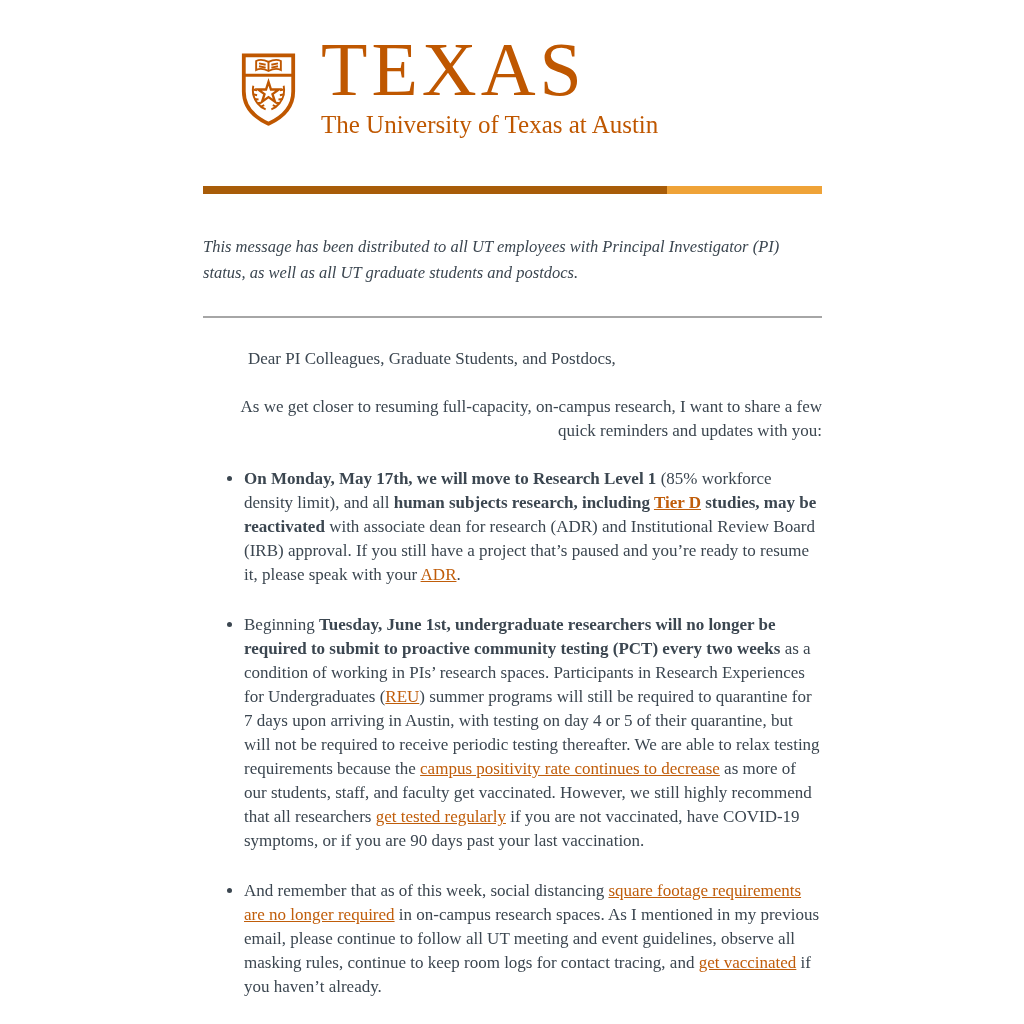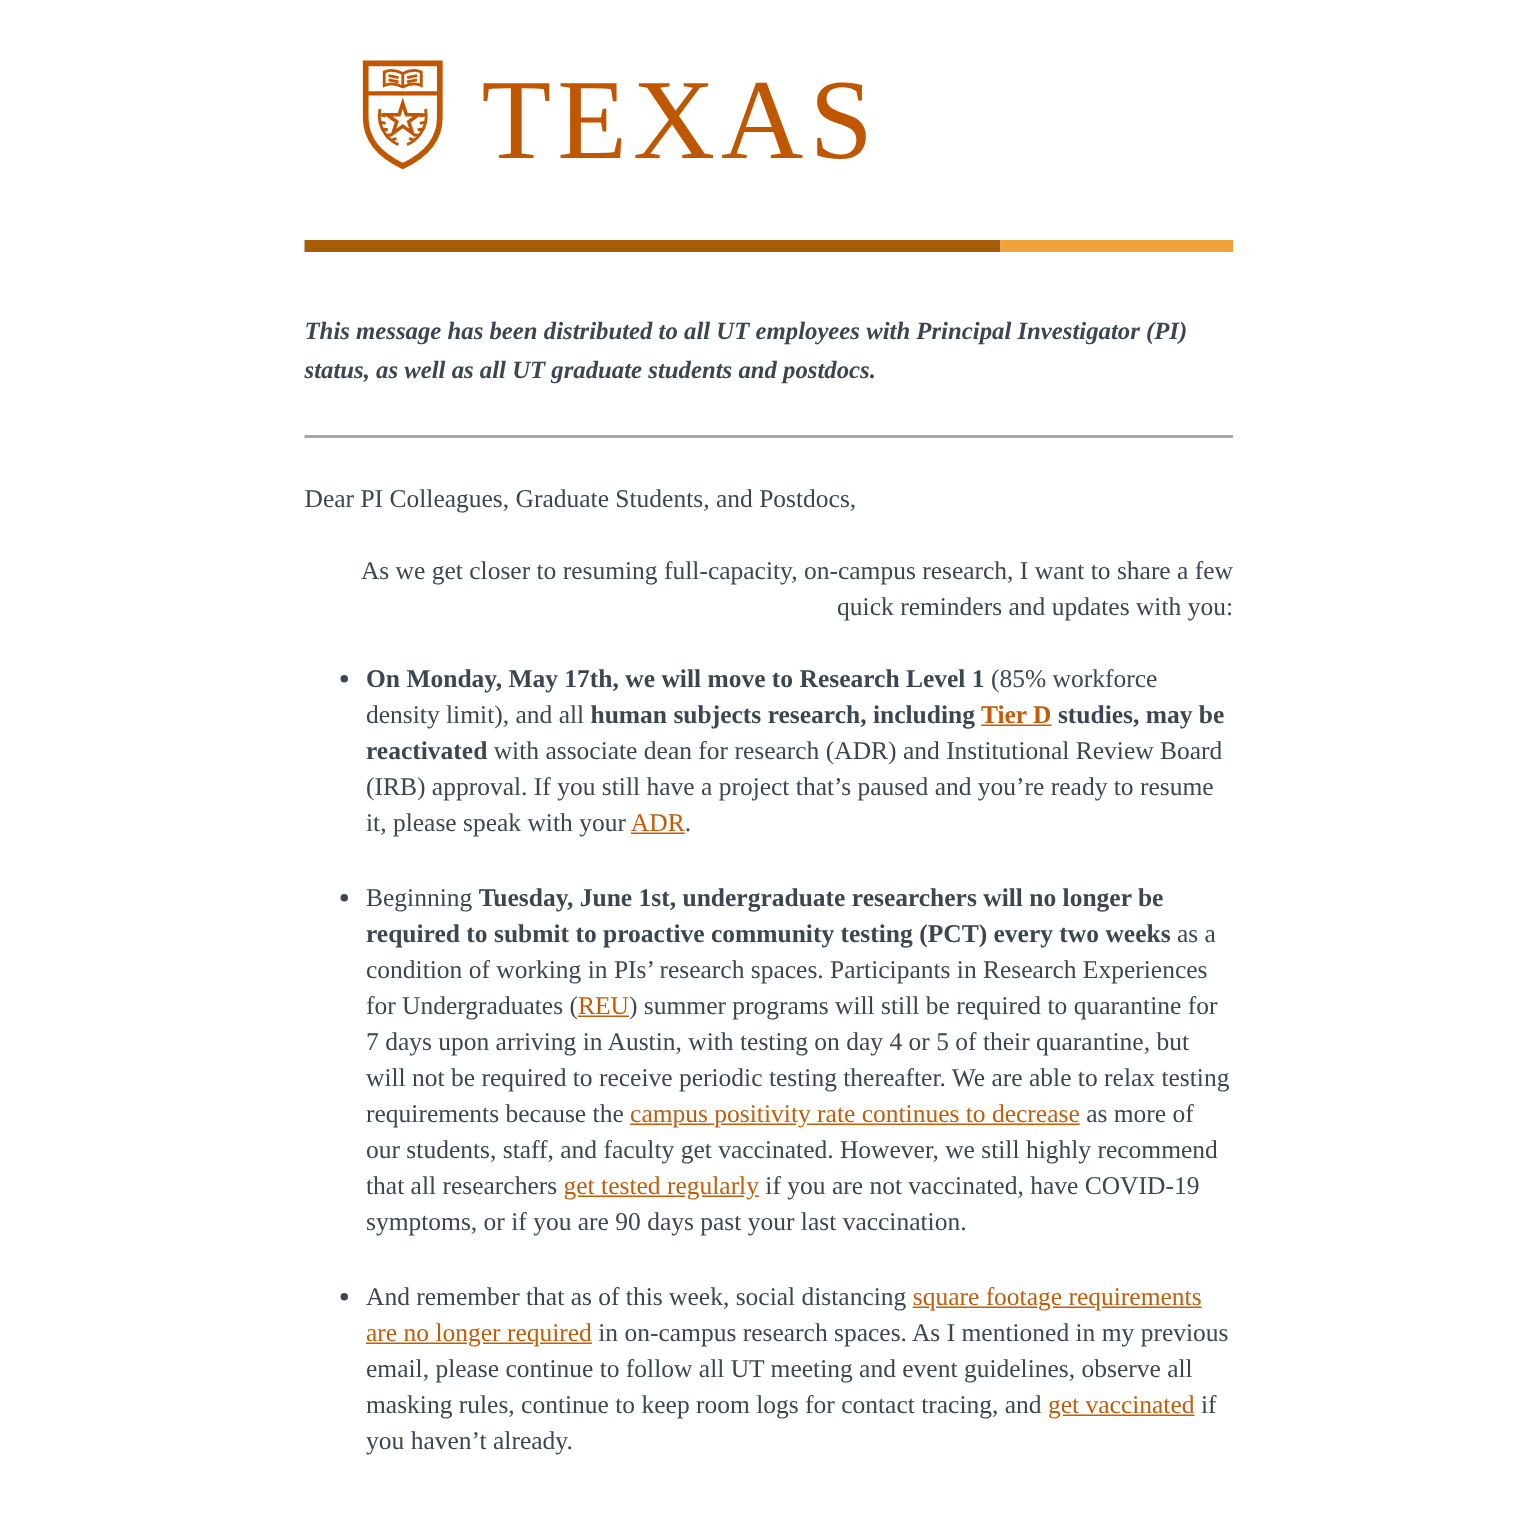--- a/index.html
+++ b/index.html
@@ -12,41 +12,40 @@
     --divider:#a6a6a6;
   }
   html,body{margin:0;padding:0;}
   body{
     width:1024px;height:1024px;overflow:hidden;background:#ffffff;
     font-family:"Liberation Serif", serif;
     color:var(--text);
   }
   .content{width:619px;margin-left:203px;}
   
-  .header{margin-top:40px;padding-left:37px;display:flex;align-items:flex-end;}
+  .header{margin-top:40px;padding-left:37px;display:flex;align-items:center;}
   .shield{width:57px;height:73px;margin-right:24px;flex:none;}
   .wordmark{
     font-size:76px;line-height:66px;letter-spacing:4px;color:var(--orange);
     font-weight:400;margin-top:-4px;
   }
   .subtitle1{font-size:25px;line-height:29px;color:var(--orange);margin-top:8px;}
   .subtitle2{font-size:27px;line-height:30px;color:var(--subtitle-dark);}
   
   .bar{margin-top:47px;height:8px;display:flex;}
   .bar-dark{width:75%;background:var(--bar-dark);}
   .bar-light{width:25%;background:var(--bar-light);}
   
   .disclaimer{
     margin-top:40px;font-style:italic;font-size:16.5px;line-height:26px;
     color:var(--text);
-    font-weight:bold;
   }
   .divider{border:none;border-top:2px solid var(--divider);margin:30px 0 0 0;}
   
-  .salutation{margin-top:29px;font-size:17px;line-height:24px;}
+  .salutation{margin-top:29px;font-size:17px;line-height:24px;margin-left:45px;}
   .intro{margin-top:24px;font-size:17px;line-height:24px;text-align:right;}
   ul.bullets{margin:24px 0 0 0;padding:0 0 0 41px;list-style:disc outside;}
   ul.bullets li{font-size:17px;line-height:24px;margin-bottom:26px;}
   .b{font-weight:700;}
   a{color:var(--link);text-decoration:underline;}
   a.b{font-weight:700;}
 </style>
 </head>
 <body>
 
@@ -67,20 +66,21 @@
       <path d="M30,30 l2.6,8 h8.4 l-6.8,4.9 l2.6,8 l-6.8,-4.9 l-6.8,4.9 l2.6,-8 l-6.8,-4.9 h8.4 Z" fill="none" stroke="#bf5700" stroke-width="2.5"></path>
       <g stroke="#bf5700" stroke-width="2" fill="none">
         <path d="M14,34 Q12,44 18,52 Q22,57 27,59"></path>
         <path d="M46,34 Q48,44 42,52 Q38,57 33,59"></path>
         <path d="M14,38 l4,1 M13.5,43 l4.5,1 M15,48 l4.5,0.5 M18,52.5 l4,-0.5 M22,56 l3.5,-1.5"></path>
         <path d="M46,38 l-4,1 M46.5,43 l-4.5,1 M45,48 l-4.5,0.5 M42,52.5 l-4,-0.5 M38,56 l-3.5,-1.5"></path>
       </g>
     </svg>
     <div>
       <div class="wordmark">TEXAS</div>
+      <div class="subtitle1">The University of Texas at Austin</div>
     </div>
   </div>
 
   <div class="bar">
     <div class="bar-dark"></div>
     <div class="bar-light"></div>
   </div>
 
   <p class="disclaimer">This message has been distributed to all UT employees with Principal Investigator (PI) status, as well as all UT graduate students and postdocs.</p>
 

